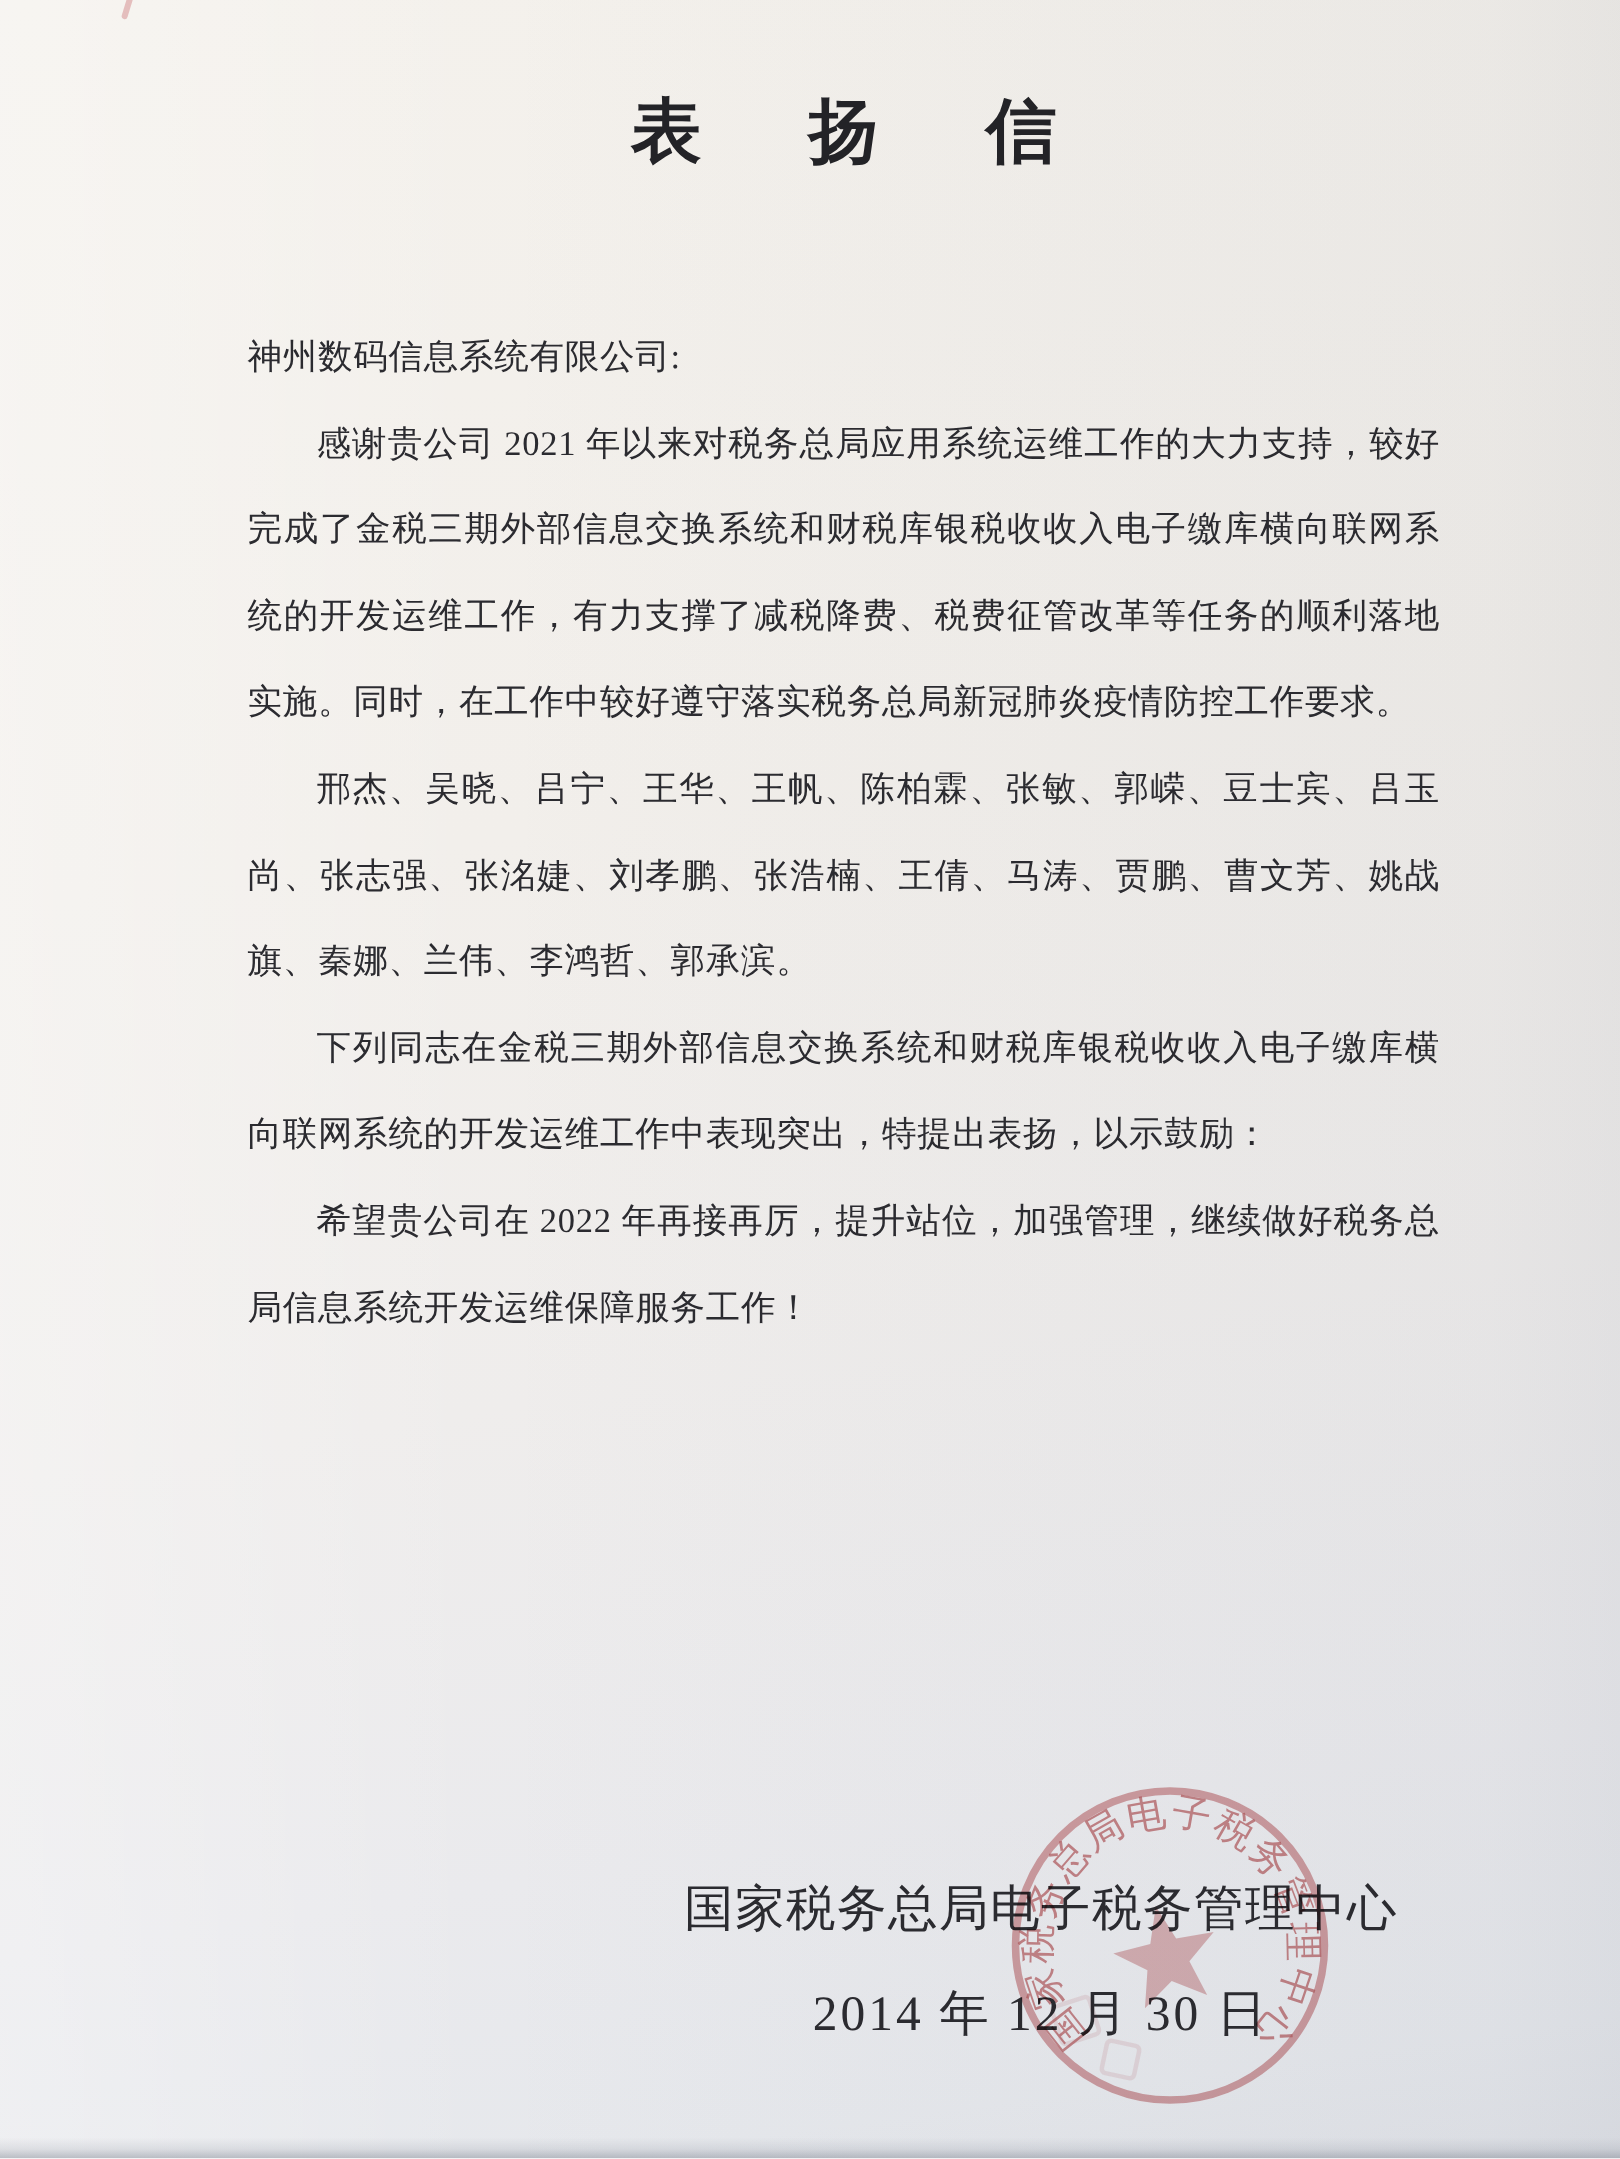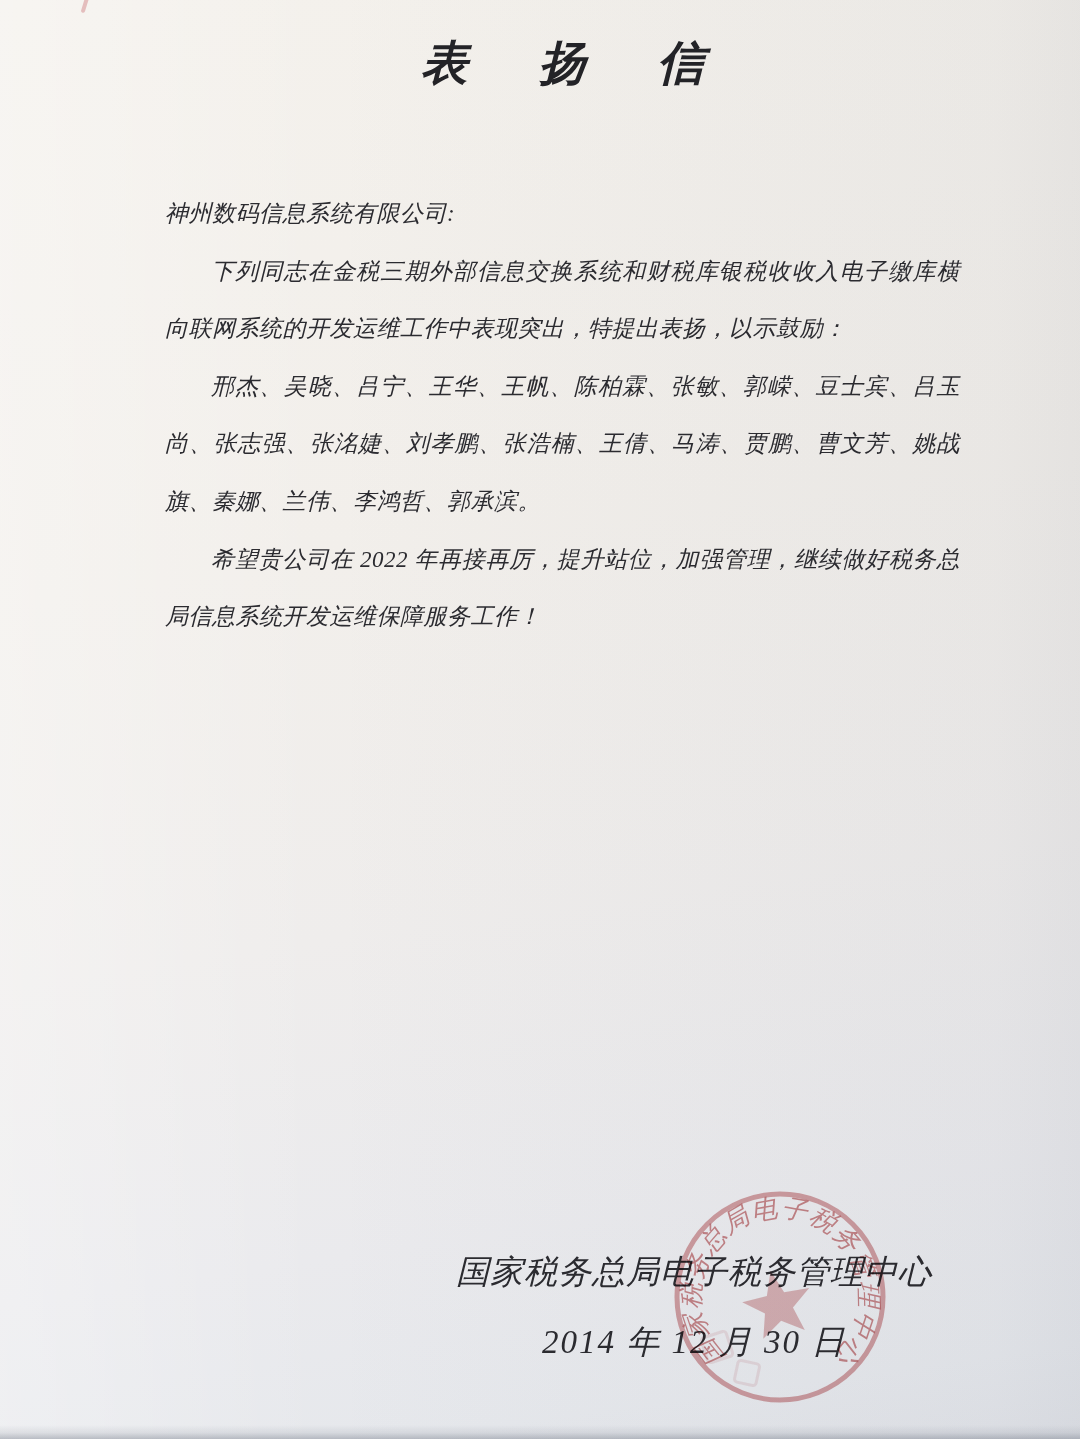--- a/index.html
+++ b/index.html
@@ -10,21 +10,21 @@
     overflow: hidden;
   }
   .photo {
     position: relative;
     width: 1080px; height: 1439px;
     overflow: hidden;
     background:
       linear-gradient(90deg, rgba(255,255,255,0.30) 0%, rgba(255,255,255,0) 30%, rgba(70,80,100,0.05) 92%, rgba(70,80,100,0.08) 100%),
       linear-gradient(172deg, #f4f1ec 0%, #f2efeb 38%, #efedec 62%, #eaeaed 82%, #e6e8ec 94%, #e2e4e9 100%);
   }
-  .paper { position: absolute; inset: 0; padding: 24px 120px 0 165px; box-sizing: border-box; font-style: italic; }
+  .paper { position: absolute; inset: 0; padding: 48px 120px 0 165px; box-sizing: border-box; }
   .title {
     margin: 8px 0 0 0;
     text-align: center;
     font-family: "Liberation Sans", "DejaVu Sans", sans-serif;
     font-size: 47px; font-weight: 700;
     letter-spacing: 0.62em; text-indent: 0.62em;
     color: #232327;
   }
   .body-text {
     margin-top: 90px;
@@ -73,22 +73,23 @@
 <div class="photo">
 
   <div class="corner-mark"></div>
 
   <main class="paper">
 
     <h1 class="title">表 扬 信</h1>
 
     <section class="body-text">
       <p class="salutation">神州数码信息系统有限公司:</p>
+      <p class="para">感谢贵公司 2021 年以来对税务总局应用系统运维工作的大力支持，较好完成了金税三期外部信息交换系统和财税库银税收收入电子缴库横向联网系统的开发运维工作，有力支撑了减税降费、税费征管改革等任务的顺利落地实施。同时，在工作中较好遵守落实税务总局新冠肺炎疫情防控工作要求。</p>
+      <p class="para">邢杰、吴晓、吕宁、王华、王帆、陈柏霖、张敏、郭嵘、豆士宾、吕玉尚、张志强、张洺婕、刘孝鹏、张浩楠、王倩、马涛、贾鹏、曹文芳、姚战旗、秦娜、兰伟、李鸿哲、郭承滨。</p>
       <p class="para">下列同志在金税三期外部信息交换系统和财税库银税收收入电子缴库横向联网系统的开发运维工作中表现突出，特提出表扬，以示鼓励：</p>
-      <p class="para">邢杰、吴晓、吕宁、王华、王帆、陈柏霖、张敏、郭嵘、豆士宾、吕玉尚、张志强、张洺婕、刘孝鹏、张浩楠、王倩、马涛、贾鹏、曹文芳、姚战旗、秦娜、兰伟、李鸿哲、郭承滨。</p>
       <p class="para">希望贵公司在 2022 年再接再厉，提升站位，加强管理，继续做好税务总局信息系统开发运维保障服务工作！</p>
     </section>
 
     <div class="sig">
       <p class="org">国家税务总局电子税务管理中心</p>
       <p class="date">2014 年 12 月 30 日</p>
     </div>
 
     <svg class="seal" viewBox="0 0 230 230" aria-hidden="true">
       <circle class="ring" cx="114" cy="113" r="103" fill="none" stroke-width="5" stroke="#bb4f52"></circle>

